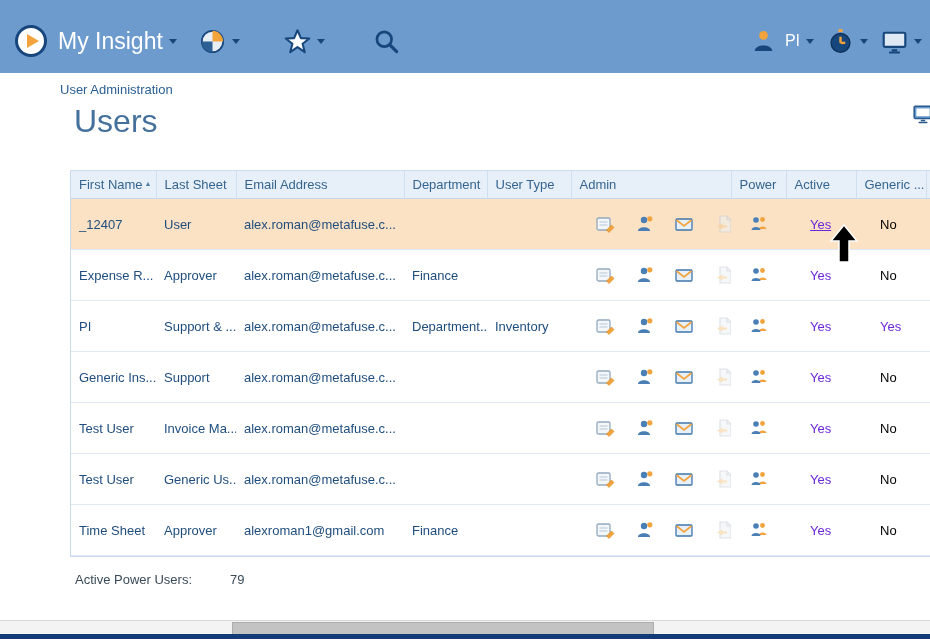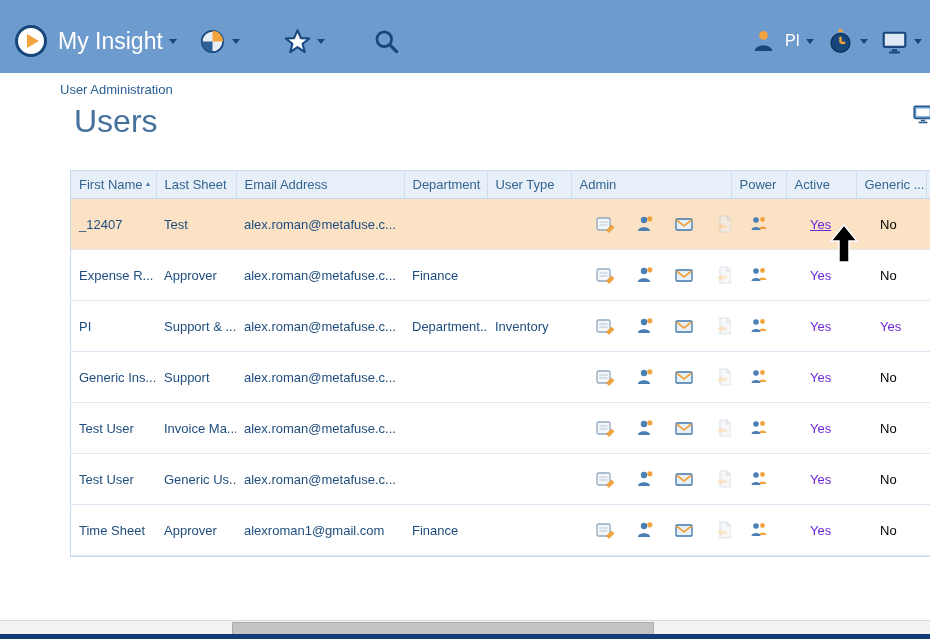--- a/index.html
+++ b/index.html
@@ -206,21 +206,21 @@
     <th>User Type</th>
     <th>Admin</th>
     <th>Power</th>
     <th>Active</th>
     <th>Generic ...</th>
     <th></th>
   </tr>
 
   <tr class="hl">
     <td>_12407</td>
-    <td>Test</td>
+    <td>User</td>
     <td>alex.roman@metafuse.c...</td>
     <td></td>
     <td></td>
     <td class="c-admin">
       <span class="ibtn"><svg class="ic">
                 <use href="#i-cal"></use>
               </svg></span>
       <span class="ibtn"><svg class="ic">
                 <use href="#i-user"></use>
               </svg></span>
@@ -404,20 +404,23 @@
               </svg></span></td>
     <td class="c-active"><a class="yes">Yes</a></td>
     <td class="c-proj"><span class="no">No</span></td>
     <td></td>
   </tr>
 </tbody>
     </table>
 </div>
 
 <div class="summary">
+  <div class="srow">
+    <span class="slabel">Active Power Users:</span><span class="sval">79</span>
+  </div>
 </div>
 
 <div class="hscroll">
   <div class="hthumb"></div>
 </div>
 <div class="footerbar"></div>
 
 <svg class="cursor" viewBox="0 0 30 40">
   <polygon points="15,1 28,17 20,17 20,38 10,38 10,17 2,17" fill="#000000" stroke="#ffffff" stroke-width="1.5"></polygon>
 </svg>

